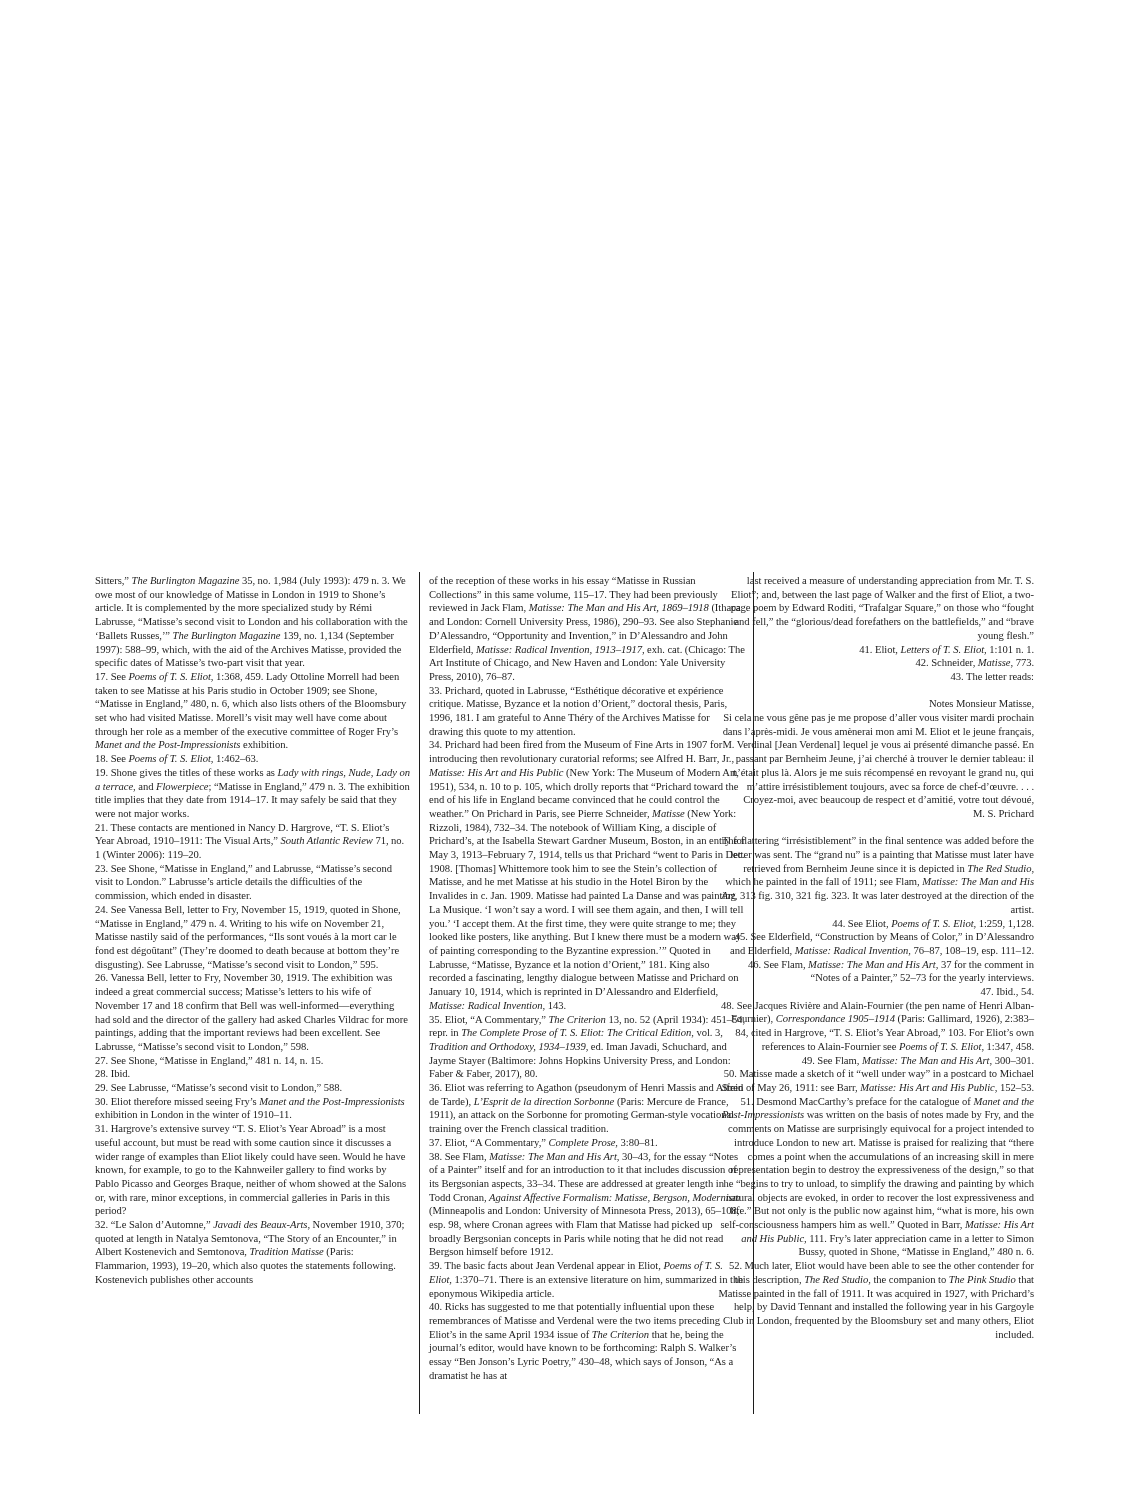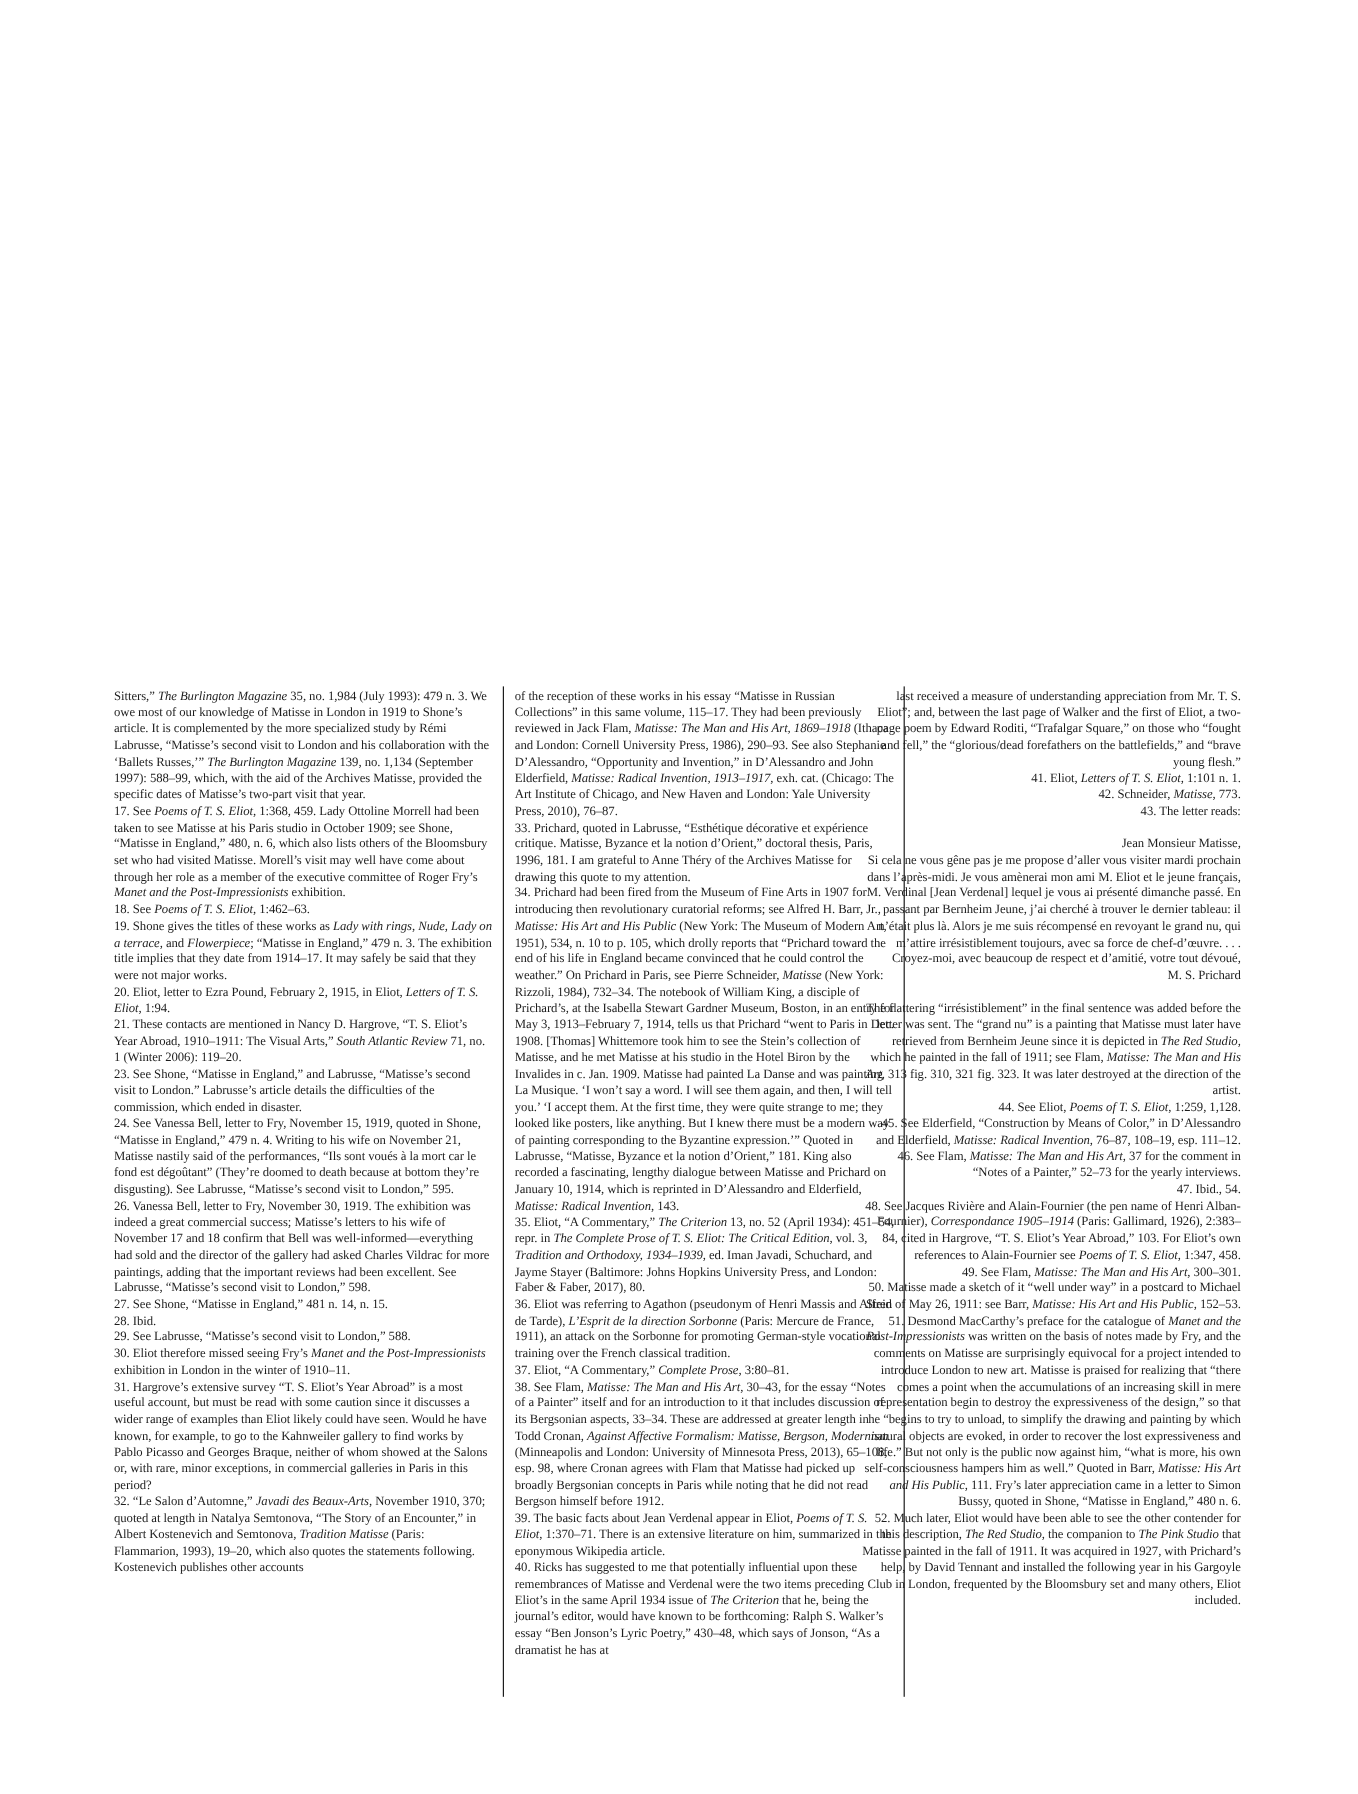--- a/index.html
+++ b/index.html
@@ -46,21 +46,20 @@
 </style>
 </head>
 <body>
 
 <div class="page">
   <div class="col" id="c1">
       <p>Sitters,” <i>The Burlington Magazine</i> 35, no. 1,984 (July 1993): 479 n. 3. We owe most of our knowledge of Matisse in London in 1919 to Shone’s article. It is complemented by the more specialized study by Rémi Labrusse, “Matisse’s second visit to London and his collaboration with the ‘Ballets Russes,’” <i>The Burlington Magazine</i> 139, no. 1,134 (September 1997): 588–99, which, with the aid of the Archives Matisse, provided the specific dates of Matisse’s two-part visit that year.</p>
       <p>17. See <i>Poems of T. S. Eliot</i>, 1:368, 459. Lady Ottoline Morrell had been taken to see Matisse at his Paris studio in October 1909; see Shone, “Matisse in England,” 480, n. 6, which also lists others of the Bloomsbury set who had visited Matisse. Morell’s visit may well have come about through her role as a member of the executive committee of Roger Fry’s <i>Manet and the Post-Impressionists</i> exhibition.</p>
       <p>18. See <i>Poems of T. S. Eliot</i>, 1:462–63.</p>
       <p>19. Shone gives the titles of these works as <i>Lady with rings</i>, <i>Nude</i>, <i>Lady on a terrace</i>, and <i>Flowerpiece</i>; “Matisse in England,” 479 n. 3. The exhibition title implies that they date from 1914–17. It may safely be said that they were not major works.</p>
-      <p>20. Eliot, letter to Ezra Pound, February 2, 1915, in Eliot, <i>Letters of T. S. Eliot</i>, 1:94.</p>
       <p>21. These contacts are mentioned in Nancy D. Hargrove, “T. S. Eliot’s Year Abroad, 1910–1911: The Visual Arts,” <i>South Atlantic Review</i> 71, no. 1 (Winter 2006): 119–20.</p>
       <p>23. See Shone, “Matisse in England,” and Labrusse, “Matisse’s second visit to London.” Labrusse’s article details the difficulties of the commission, which ended in disaster.</p>
       <p>24. See Vanessa Bell, letter to Fry, November 15, 1919, quoted in Shone, “Matisse in England,” 479 n. 4. Writing to his wife on November 21, Matisse nastily said of the performances, “Ils sont voués à la mort car le fond est dégoûtant” (They’re doomed to death because at bottom they’re disgusting). See Labrusse, “Matisse’s second visit to London,” 595.</p>
       <p>26. Vanessa Bell, letter to Fry, November 30, 1919. The exhibition was indeed a great commercial success; Matisse’s letters to his wife of November 17 and 18 confirm that Bell was well-informed—everything had sold and the director of the gallery had asked Charles Vildrac for more paintings, adding that the important reviews had been excellent. See Labrusse, “Matisse’s second visit to London,” 598.</p>
       <p>27. See Shone, “Matisse in England,” 481 n. 14, n. 15.</p>
       <p>28. Ibid.</p>
       <p>29. See Labrusse, “Matisse’s second visit to London,” 588.</p>
       <p>30. Eliot therefore missed seeing Fry’s <i>Manet and the Post-Impressionists</i> exhibition in London in the winter of 1910–11.</p>
       <p>31. Hargrove’s extensive survey “T. S. Eliot’s Year Abroad” is a most useful account, but must be read with some caution since it discusses a wider range of examples than Eliot likely could have seen. Would he have known, for example, to go to the Kahnweiler gallery to find works by Pablo Picasso and Georges Braque, neither of whom showed at the Salons or, with rare, minor exceptions, in commercial galleries in Paris in this period?</p>
       <p>32. “Le Salon d’Automne,” <i>Javadi des Beaux-Arts</i>, November 1910, 370; quoted at length in Natalya Semtonova, “The Story of an Encounter,” in Albert Kostenevich and Semtonova, <i>Tradition Matisse</i> (Paris: Flammarion, 1993), 19–20, which also quotes the statements following. Kostenevich publishes other accounts</p>
@@ -77,21 +76,21 @@
       <p>39. The basic facts about Jean Verdenal appear in Eliot, <i>Poems of T. S. Eliot</i>, 1:370–71. There is an extensive literature on him, summarized in the eponymous Wikipedia article.</p>
       <p>40. Ricks has suggested to me that potentially influential upon these remembrances of Matisse and Verdenal were the two items preceding Eliot’s in the same April 1934 issue of <i>The Criterion</i> that he, being the journal’s editor, would have known to be forthcoming: Ralph S. Walker’s essay “Ben Jonson’s Lyric Poetry,” 430–48, which says of Jonson, “As a dramatist he has at</p>
     </div>
   <div class="rule" id="rule2"></div>
   <div class="col" id="c3">
       <p>last received a measure of understanding appreciation from Mr. T. S. Eliot”; and, between the last page of Walker and the first of Eliot, a two-page poem by Edward Roditi, “Trafalgar Square,” on those who “fought and fell,” the “glorious/dead forefathers on the battlefields,” and “brave young flesh.”</p>
       <p>41. Eliot, <i>Letters of T. S. Eliot</i>, 1:101 n. 1.</p>
       <p>42. Schneider, <i>Matisse</i>, 773.</p>
       <p>43. The letter reads:</p>
       <p class="gap"></p>
-      <p>Jean Monsieur Matisse,</p>
+      <p>Notes Monsieur Matisse,</p>
       <p>Si cela ne vous gêne pas je me propose d’aller vous visiter mardi prochain dans l’après-midi. Je vous amènerai mon ami M. Eliot et le jeune français, M. Verdinal [Jean Verdenal] lequel je vous ai présenté dimanche passé. En passant par Bernheim Jeune, j’ai cherché à trouver le dernier tableau: il n’était plus là. Alors je me suis récompensé en revoyant le grand nu, qui m’attire irrésistiblement toujours, avec sa force de chef-d’œuvre. . . . Croyez-moi, avec beaucoup de respect et d’amitié, votre tout dévoué,</p>
       <p>M. S. Prichard</p>
       <p class="gap"></p>
       <p>The flattering “irrésistiblement” in the final sentence was added before the letter was sent. The “grand nu” is a painting that Matisse must later have retrieved from Bernheim Jeune since it is depicted in <i>The Red Studio</i>, which he painted in the fall of 1911; see Flam, <i>Matisse: The Man and His Art</i>, 313 fig. 310, 321 fig. 323. It was later destroyed at the direction of the artist.</p>
       <p>44. See Eliot, <i>Poems of T. S. Eliot</i>, 1:259, 1,128.</p>
       <p>45. See Elderfield, “Construction by Means of Color,” in D’Alessandro and Elderfield, <i>Matisse: Radical Invention</i>, 76–87, 108–19, esp. 111–12.</p>
       <p>46. See Flam, <i>Matisse: The Man and His Art</i>, 37 for the comment in “Notes of a Painter,” 52–73 for the yearly interviews.</p>
       <p>47. Ibid., 54.</p>
       <p>48. See Jacques Rivière and Alain-Fournier (the pen name of Henri Alban-Fournier), <i>Correspondance 1905–1914</i> (Paris: Gallimard, 1926), 2:383–84, cited in Hargrove, “T. S. Eliot’s Year Abroad,” 103. For Eliot’s own references to Alain-Fournier see <i>Poems of T. S. Eliot</i>, 1:347, 458.</p>
       <p>49. See Flam, <i>Matisse: The Man and His Art</i>, 300–301.</p>

